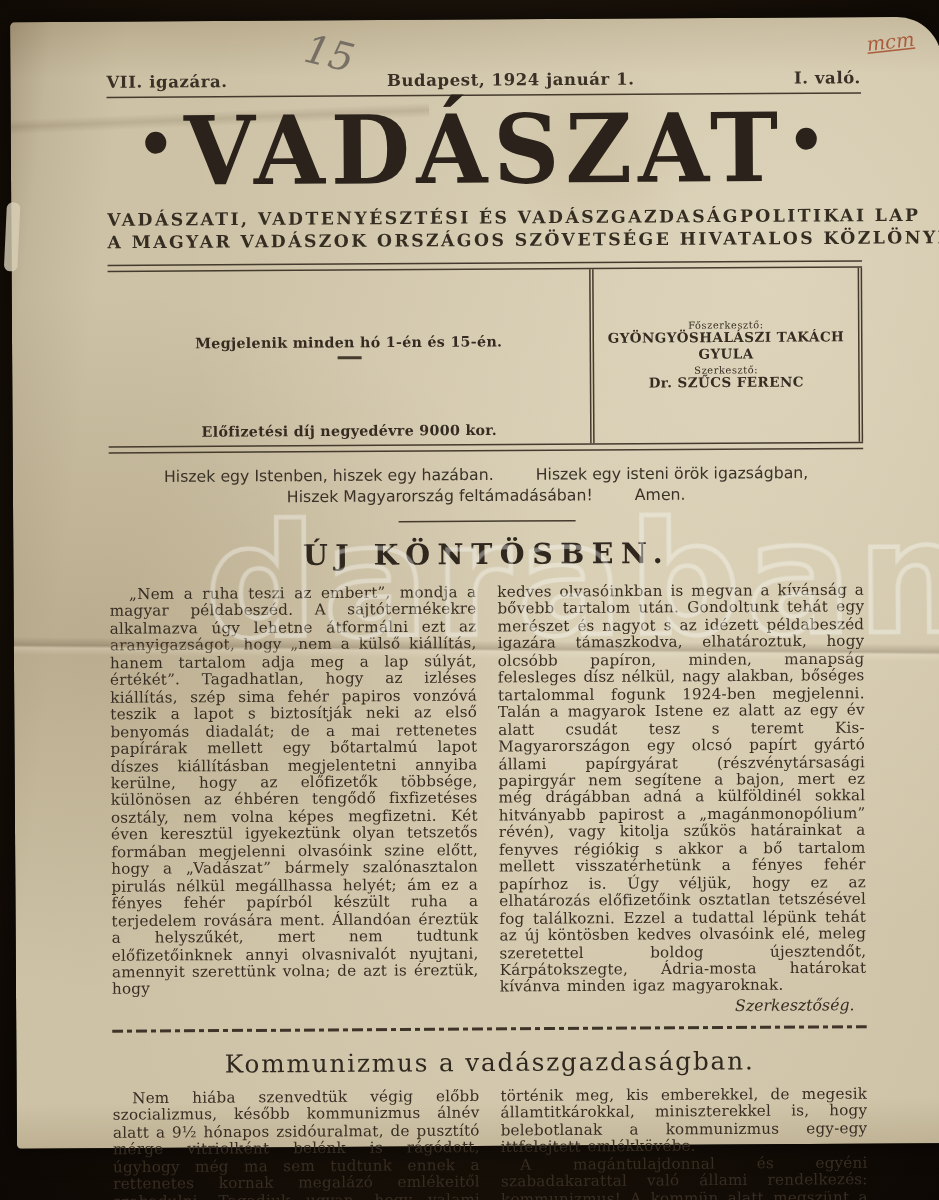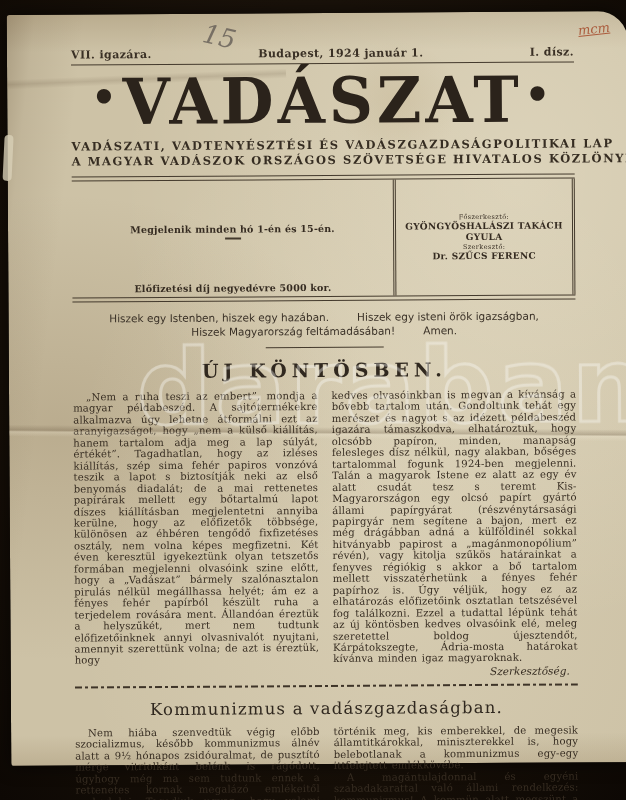--- a/index.html
+++ b/index.html
@@ -124,38 +124,38 @@
     <div class="crease"></div>
 
     <div class="pencil-note">15</div>
     <div class="red-note">mcm</div>
 
     <div class="content">
 
       <div class="header-row">
         <span>VII. igazára.</span>
         <span>Budapest, 1924 január 1.</span>
-        <span>I. dísz.</span>
+        <span>I. való.</span>
       </div>
       <div class="header-rule"></div>
 
       <div class="masthead"><span class="dot">•</span><span>VADÁSZAT</span><span class="dot">•</span></div>
 
       <div class="subtitle">
         <div>VADÁSZATI, VADTENYÉSZTÉSI ÉS VADÁSZGAZDASÁGPOLITIKAI LAP</div>
         <div>A MAGYAR VADÁSZOK ORSZÁGOS SZÖVETSÉGE HIVATALOS KÖZLÖNYE</div>
       </div>
 
       <div class="dbl-rule"></div>
 
       <div class="info-row">
         <div class="info-cell">
           <div class="info-left-line">Megjelenik minden hó 1-én és 15-én.</div>
           <div class="info-dash"></div>
-          <div class="info-left-line">Előfizetési díj negyedévre 5000 kor.</div>
+          <div class="info-left-line">Előfizetési díj negyedévre 9000 kor.</div>
         </div>
         <div class="info-cell mid">
           <div class="info-role">Főszerkesztő:</div>
           <div class="info-name">GYÖNGYÖSHALÁSZI TAKÁCH GYULA</div>
           <div class="info-role">Szerkesztő:</div>
           <div class="info-name">Dr. SZŰCS FERENC</div>
         </div>
       </div>
 
       <div class="dbl-rule" style="margin-top:0"></div>

